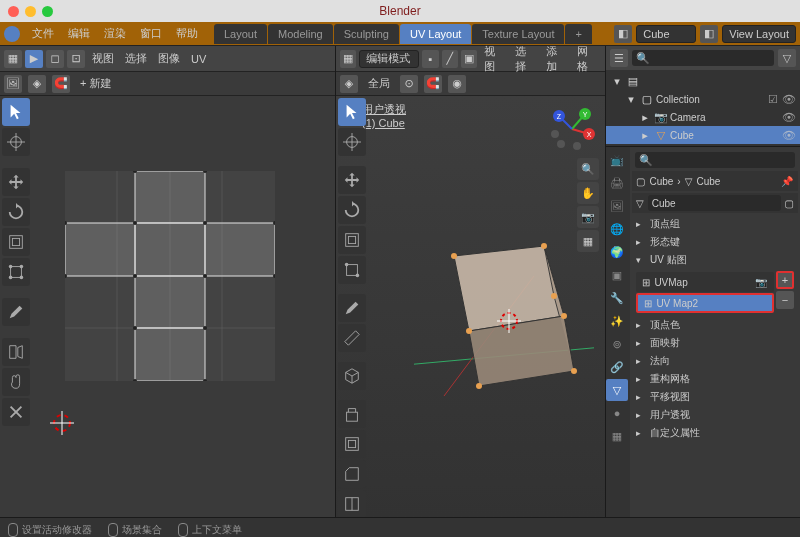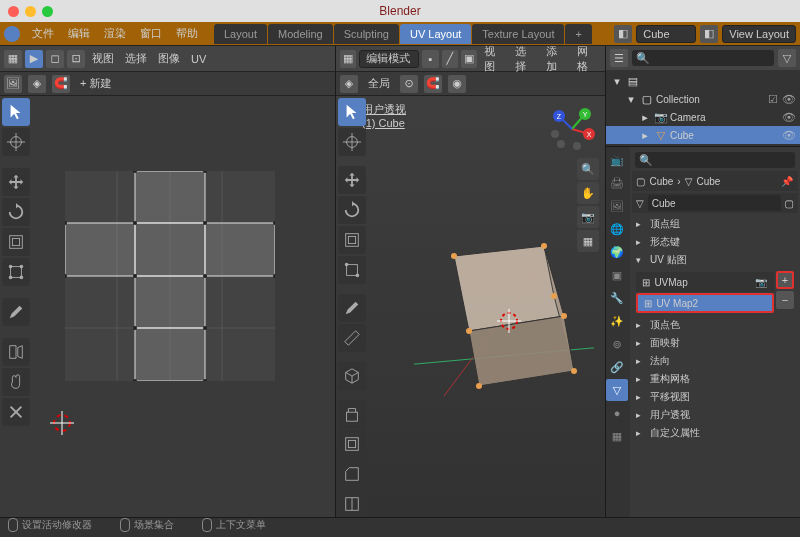--- a/index.html
+++ b/index.html
@@ -75,21 +75,21 @@
   .prop-panel-body { padding: 2px 4px; }
   .uv-map-row { height: 20px; display: flex; align-items: center; padding: 0 6px; gap: 4px; background: #333; margin: 1px 0; border-radius: 2px; cursor: pointer; font-size: 10px; }
   .uv-map-row.selected { background: #5680c2; }
   .uv-map-row.highlighted { border: 2px solid #e03030; }
   .plus-btn { width: 18px; height: 18px; background: #555; border-radius: 2px; display: flex; align-items: center; justify-content: center; cursor: pointer; }
   .plus-btn.highlighted { border: 2px solid #e03030; }
   .uv-map-section { position: relative; }
   .uv-map-list { display: flex; gap: 2px; align-items: flex-start; }
   .uv-map-items { flex: 1; }
   
-  .statusbar { height: 20px; background: #333; border-top: 1px solid #1a1a1a; display: flex; align-items: flex-start; padding: 0 8px; gap: 28px; font-size: 10px; color: #999; }
+  .statusbar { height: 20px; background: #333; border-top: 1px solid #1a1a1a; display: flex; align-items: flex-end; padding: 0 8px; gap: 16px; font-size: 10px; color: #999; }
   .status-item { display: flex; align-items: center; gap: 4px; }
   .mouse-icon { width: 10px; height: 14px; border: 1px solid #888; border-radius: 4px; }
   
   .pin-icon { color: #888; }
 </style>
 </head>
 <body>
 
 <div class="titlebar">
   <div class="traffic-lights">

